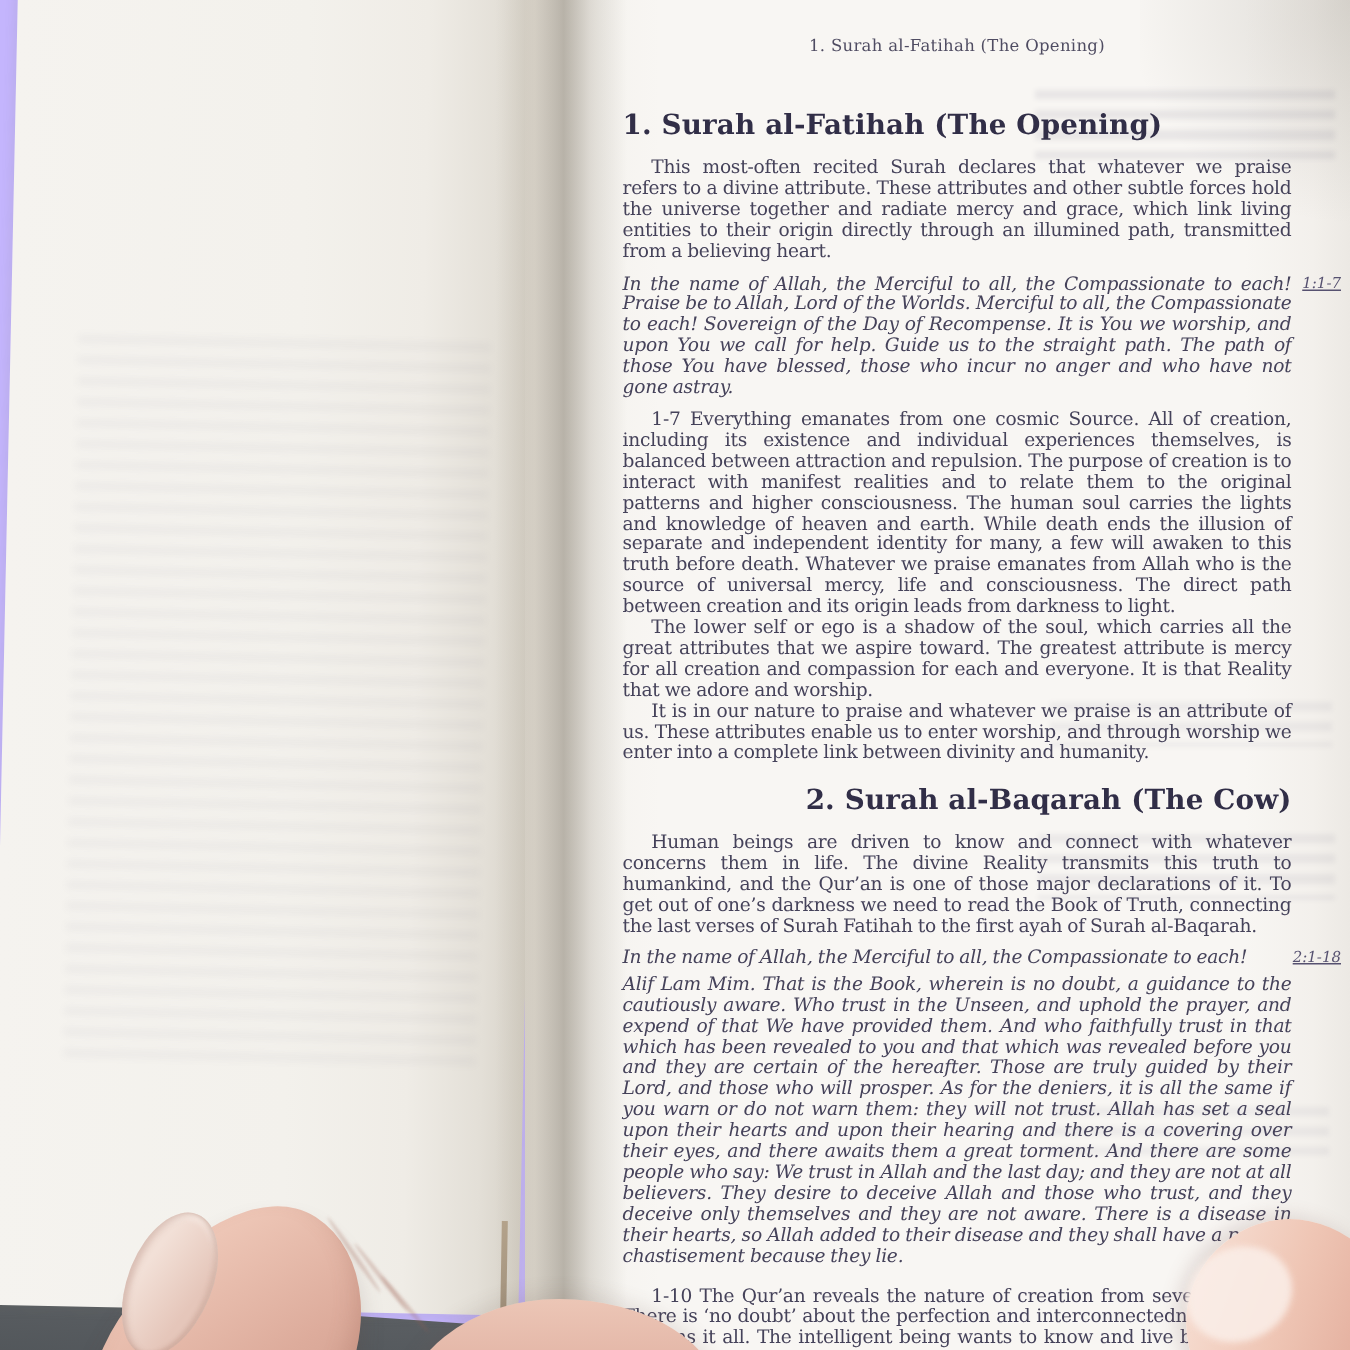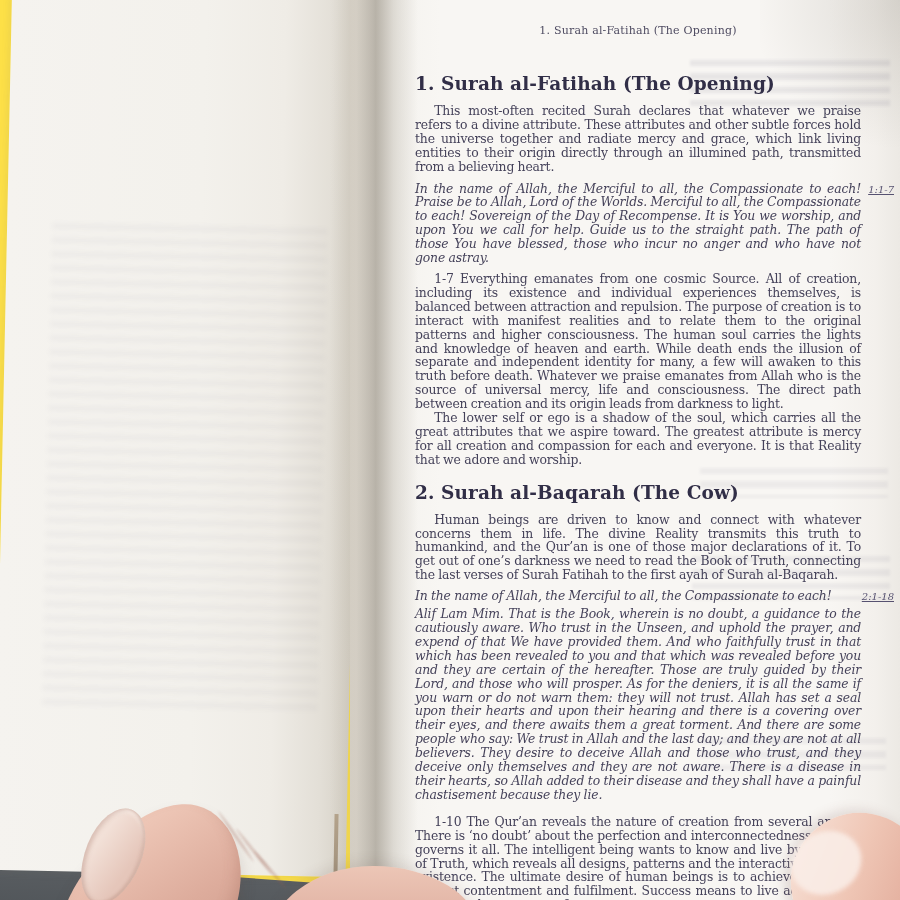--- a/index.html
+++ b/index.html
@@ -1,19 +1,19 @@
 <!DOCTYPE html>
 <html><head>
 <meta charset="utf-8">
 <style>
   * { margin:0; padding:0; box-sizing:border-box; }
   html,body { width:900px; height:900px; }
   body { font-family:"DejaVu Serif", serif; }
 
-  .scene { position:relative; width:900px; height:900px; background:#fde047; overflow:hidden; }
+  .scene { position:relative; width:900px; height:900px; background:#c4b5fd; overflow:hidden; }
 
   
   .table-surface { position:absolute; left:-10px; top:860px; width:400px; height:80px;
     background:linear-gradient(to bottom,#5a5e62,#4b5054);
     transform:rotate(4deg); transform-origin:left top; }
 
   
   .left-page { position:absolute; left:12px; top:-8px; width:352px; height:878px;
     background:linear-gradient(to right,#f5f3ef 0%,#f3f1ec 55%,#efece6 78%,#e3dfd7 92%,#d6d1c7 100%);
     transform:rotate(1.2deg); transform-origin:left top;
@@ -44,21 +44,21 @@
   .g2 { left:350px; top:468px; width:188px; height:30px; opacity:.07; }
   .g3 { left:342px; top:556px; width:198px; height:44px; opacity:.08; }
   .g4 { left:350px; top:738px; width:186px; height:32px; opacity:.07; }
 
   
   .col { position:absolute; left:65px; top:0; width:446px; color:#45425a; }
   .running-header { margin-top:24px; text-align:center; font-size:11px; color:#4f4c62;
     letter-spacing:.2px; }
   h1.sec { font-size:18.5px; font-weight:bold; color:#312e47; letter-spacing:.1px; }
   .h1a { margin:36px 0 10px; }
-  .h1b { margin:15px 0 10px; }
+  .h1b { margin:15px 0 10px;text-align:right; }
   p.body { font-size:12.4px; line-height:13.9px; text-align:justify; letter-spacing:-0.15px;
     word-spacing:-0.4px; }
   .indent { text-indent:1.55em; }
   .verse { position:relative; font-style:italic; font-size:12.4px; line-height:13.9px;
     text-align:justify; letter-spacing:-0.15px; word-spacing:-0.4px; }
   .v1 { margin:8px 0 7px; }
   .v2a { margin:7px 0 0; }
   .v2b { margin:4px 0 0; }
   .c1 { margin-top:13px; }
   .ref { position:absolute; right:-33px; top:1px; font-size:10px; font-style:italic;
@@ -130,20 +130,21 @@
 
       <p class="body indent">This most-often recited Surah declares that whatever we praise refers to a divine attribute. These attributes and other subtle forces hold the universe together and radiate mercy and grace, which link living entities to their origin directly through an illumined path, transmitted from a believing heart.</p>
 
       <div class="verse v1">
         <span>In the name of Allah, the Merciful to all, the Compassionate to each! Praise be to Allah, Lord of the Worlds. Merciful to all, the Compassionate to each! Sovereign of the Day of Recompense. It is You we worship, and upon You we call for help. Guide us to the straight path. The path of those You have blessed, those who incur no anger and who have not gone astray.</span>
         <span class="ref">1:1-7</span>
       </div>
 
       <p class="body indent">1-7 Everything emanates from one cosmic Source. All of creation, including its existence and individual experiences themselves, is balanced between attraction and repulsion. The purpose of creation is to interact with manifest realities and to relate them to the original patterns and higher consciousness. The human soul carries the lights and knowledge of heaven and earth. While death ends the illusion of separate and independent identity for many, a few will awaken to this truth before death. Whatever we praise emanates from Allah who is the source of universal mercy, life and consciousness. The direct path between creation and its origin leads from darkness to light.</p>
       <p class="body indent">The lower self or ego is a shadow of the soul, which carries all the great attributes that we aspire toward. The greatest attribute is mercy for all creation and compassion for each and everyone. It is that Reality that we adore and worship.</p>
+      <p class="body indent">It is in our nature to praise and whatever we praise is an attribute of us. These attributes enable us to enter worship, and through worship we enter into a complete link between divinity and humanity.</p>
 
       <h1 class="sec h1b">2. Surah al-Baqarah (The Cow)</h1>
 
       <p class="body indent"><span>Human beings are driven to know and connect with whatever concerns them in life. The divine </span><span class="ital">Reality</span><span> transmits this truth to humankind, and the Qur’an is one of those major declarations of it. To get out of one’s darkness we need to read the Book of Truth, connecting the last verses of Surah Fatihah to the first ayah of Surah al-Baqarah.</span></p>
 
       <div class="verse v2a">
         <span>In the name of Allah, the Merciful to all, the Compassionate to each!</span>
         <span class="ref">2:1-18</span>
       </div>
 

